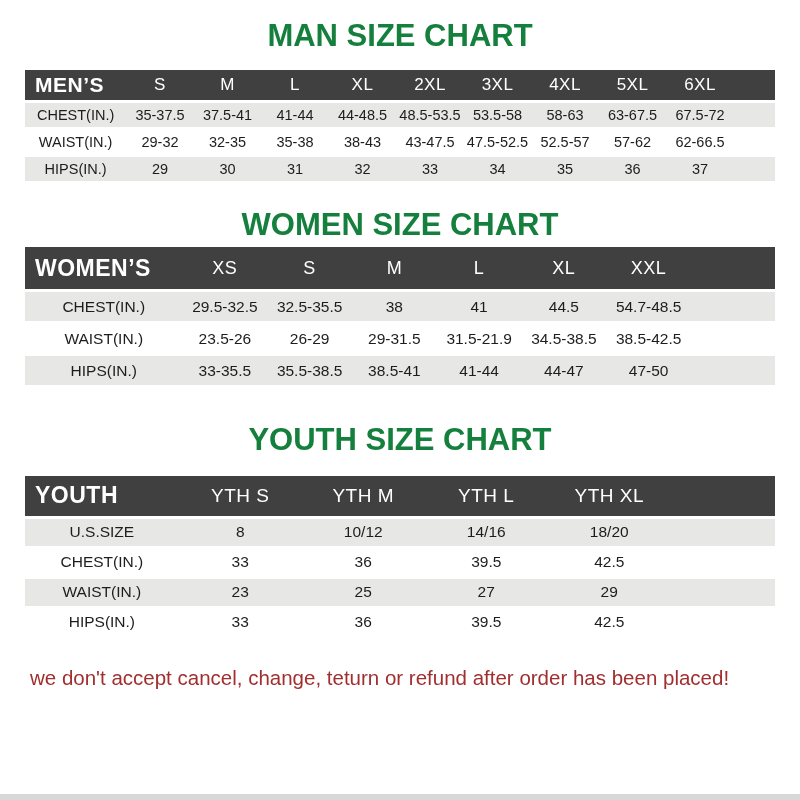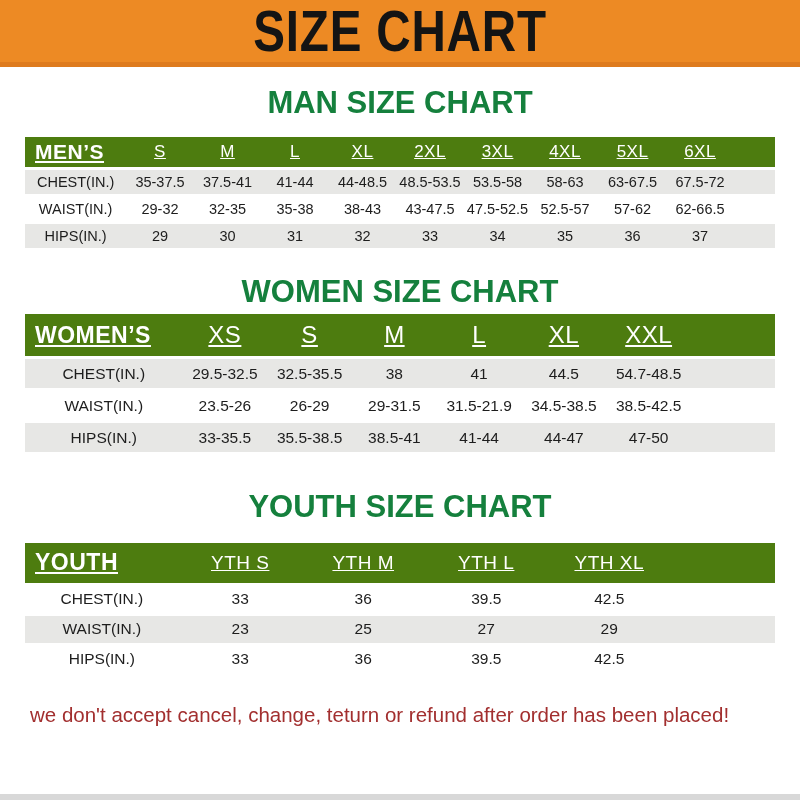--- a/index.html
+++ b/index.html
@@ -44,21 +44,21 @@
     border-collapse: separate;
     border-spacing: 0 3px;
     table-layout: fixed;
   }
   .size-table th, .size-table td {
     text-align: center;
     padding: 0;
     white-space: nowrap;
     overflow: hidden;
   }
-  .size-table thead th { background: #4d7c0f; color: #ffffff; text-decoration: underline; }
+  .size-table thead th { background: #404040; color: #ffffff; }
   .head-label {
     text-align: left !important;
     padding-left: 10px !important;
     font-weight: 800;
     letter-spacing: 0.5px;
   }
   .head-col { font-weight: 400; letter-spacing: 0.5px; }
   .r-gray td { background: #E7E7E5; }
   .r-white td { background: #ffffff; }
   .size-table tbody td { color: #1d1d1d; }
@@ -69,21 +69,21 @@
   .men-table col.c-data  { width: 9.0%; }
   .men-table col.c-spacer{ width: 5.5%; }
   .men-table thead th { height: 30px; font-size: 17px; }
   .men-table .head-label { font-size: 21px; }
   .men-table tbody td { height: 24px; font-size: 14.5px; }
 
   
   .women-table col.c-label { width: 21%; }
   .women-table col.c-data  { width: 11.3%; }
   .women-table col.c-spacer{ width: 11.2%; }
-  .women-table thead th { height: 42px; font-size: 24px; }
+  .women-table thead th { height: 42px; font-size: 18px; }
   .women-table .head-label { font-size: 23px; margin-left: 36px; }
   .women-table tbody td { height: 29px; font-size: 15.5px; }
 
   
   .youth-table col.c-label { width: 20.5%; }
   .youth-table col.c-data  { width: 16.4%; }
   .youth-table col.c-spacer{ width: 13.9%; }
   .youth-table thead th { height: 40px; font-size: 19px; }
   .youth-table .head-label { font-size: 23px; }
   .youth-table tbody td { height: 27px; font-size: 15.5px; }
@@ -100,23 +100,20 @@
     left: 0; right: 0; bottom: 0;
     height: 6px;
     background: #D8D8D8;
   }
 </style>
 </head>
 <body>
 
 <div class="page">
 
-  <header class="banner">
-    <span class="banner-title">SIZE CHART</span>
-  </header>
 
   <section class="size-section s0">
     <h2 class="section-heading">MAN SIZE CHART</h2>
     <table class="size-table men-table">
         <colgroup>
           <col class="c-label">
           <col class="c-data">
           <col class="c-data">
           <col class="c-data">
           <col class="c-data">
@@ -261,20 +258,28 @@
           <tr>
             <th class="head-label">YOUTH</th>
             <th class="head-col">YTH S</th>
             <th class="head-col">YTH M</th>
             <th class="head-col">YTH L</th>
             <th class="head-col">YTH XL</th>
             <th class="head-col"></th>
           </tr>
         </thead>
         <tbody>
+          <tr class="r-gray">
+            <td class="row-label">U.S.SIZE</td>
+            <td class="cell">8</td>
+            <td class="cell">10/12</td>
+            <td class="cell">14/16</td>
+            <td class="cell">18/20</td>
+            <td class="cell"></td>
+          </tr>
           <tr class="r-white">
             <td class="row-label">CHEST(IN.)</td>
             <td class="cell">33</td>
             <td class="cell">36</td>
             <td class="cell">39.5</td>
             <td class="cell">42.5</td>
             <td class="cell"></td>
           </tr>
           <tr class="r-gray">
             <td class="row-label">WAIST(IN.)</td>

